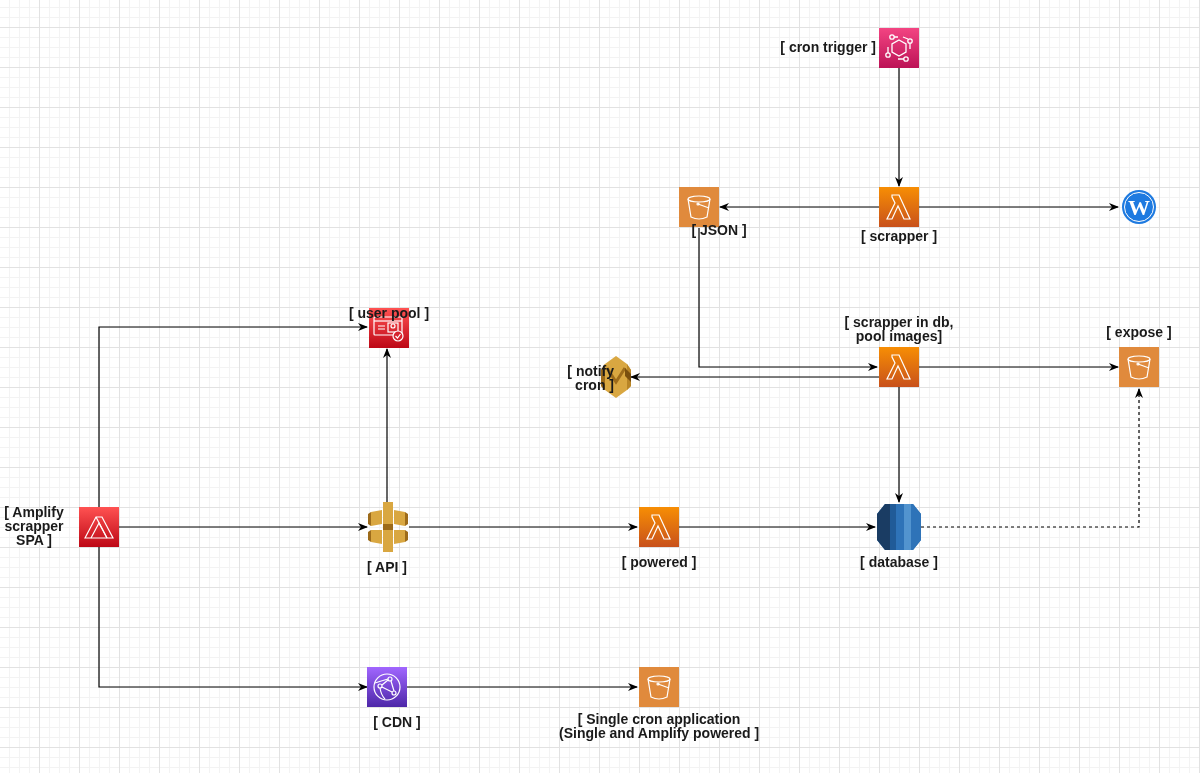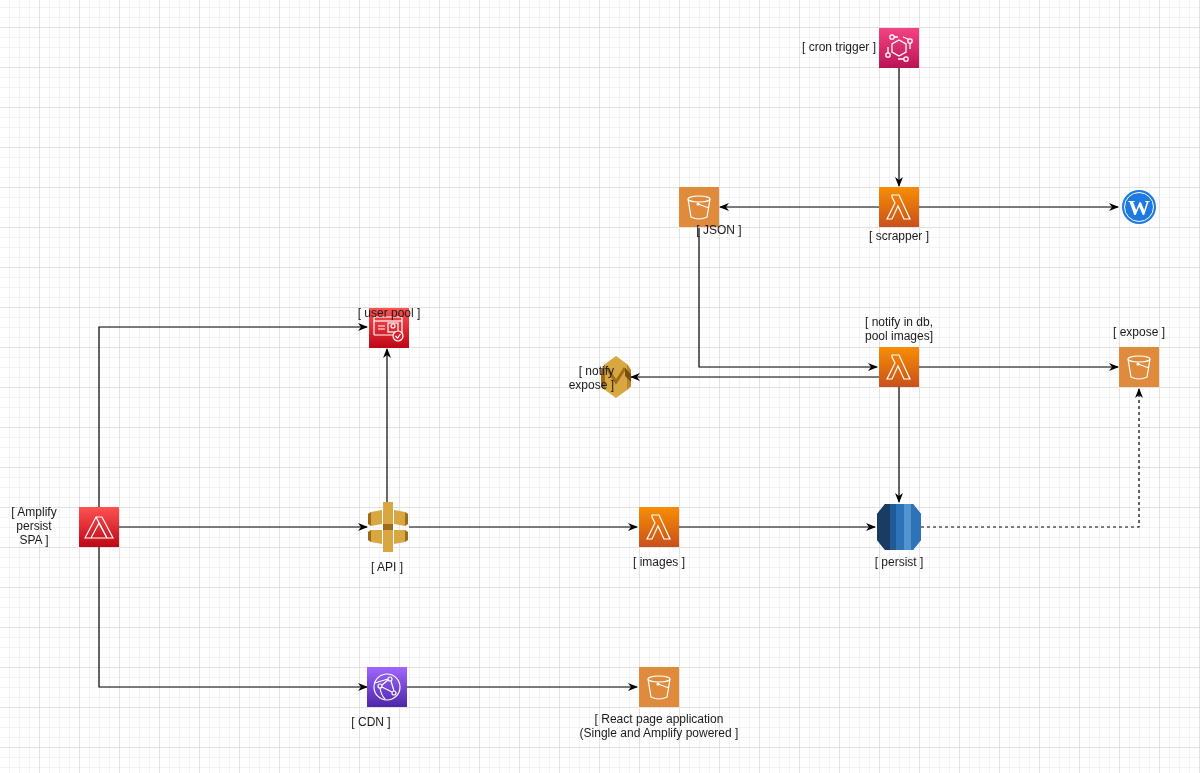--- a/index.html
+++ b/index.html
@@ -12,22 +12,22 @@
       linear-gradient(to right, #f3f3f3 1px, transparent 1px),
       linear-gradient(to bottom, #f3f3f3 1px, transparent 1px);
     background-size: 40px 40px, 40px 40px, 10px 10px, 10px 10px;
     background-position: -1px 27px, -1px 27px, -1px 7px, -1px 7px;
     font-family: "Liberation Sans", sans-serif;
   }
   #edges { position: absolute; left: 0; top: 0; }
   .node { position: absolute; width: 40px; height: 40px; }
   .node svg { display: block; }
   .label {
-    position: absolute; font-size: 12px; color: #1a1a1a; text-align: center;
-    line-height: 14px; white-space: nowrap;
+    position: absolute; font-size: 14px; color: #1a1a1a; text-align: center;
+    line-height: 14px; white-space: nowrap; font-weight: bold;
   }
   .label.right { text-align: right; }
 </style>
 </head>
 <body>
 
 <svg id="edges" width="1200" height="773">
   <defs>
     <marker id="arr" markerWidth="10" markerHeight="10" refX="9" refY="5" orient="auto" markerUnits="userSpaceOnUse">
       <path d="M0,1 L10,5 L0,9 L3,5 Z" fill="#000"></path>
@@ -108,36 +108,36 @@
   </svg>
 </div>
 
 <div class="node" style="left:879px;top:347px;">
   <svg width="40" height="40">
     <rect width="40" height="40" fill="url(#gOrange)"></rect>
     <path d="M13,8 L20,8 L31,32 L25,32 L19,19 L13,32 L8,32 L16,16 L13,10 Z" fill="none" stroke="#fff" stroke-width="1.2"></path>
   </svg>
 </div>
 <div class="label" style="left:839px;top:315px;width:120px;">
-  <div>[ notify in db,</div>
+  <div>[ scrapper in db,</div>
   <div>pool images]</div>
 </div>
 
 <div class="node" style="left:599px;top:356px;width:34px;height:42px;">
   <svg width="34" height="42">
     <polygon points="6,8 17,0 28,8 32,14 32,30 28,34 17,42 6,34 2,30 2,14" fill="#d9a741"></polygon>
     <polygon points="2,14 6,8 6,34 2,30" fill="#9d6b1a"></polygon>
     <polygon points="28,8 32,14 32,30 28,34" fill="#b88527"></polygon>
     <path d="M8,12 L17,26 L26,12" stroke="#9d6b1a" stroke-width="3" fill="none"></path>
     <polygon points="26,12 32,18 32,26 26,20" fill="#7a4f0e"></polygon>
   </svg>
 </div>
 <div class="label right" style="left:556px;top:364px;width:58px;">
   <div>[ notify</div>
-  <div>expose ]</div>
+  <div>cron ]</div>
 </div>
 
 <div class="node" style="left:1119px;top:347px;">
   <svg width="40" height="40">
     <rect width="40" height="40" fill="#e08a3c"></rect>
     <g stroke="#fff" stroke-width="1.2" fill="none">
       <ellipse cx="20" cy="12" rx="11" ry="3"></ellipse>
       <path d="M9,12 L12,30 Q20,34 28,30 L31,12"></path>
       <path d="M19,17 L30,21"></path>
         <circle cx="19" cy="17" r="1"></circle>
@@ -173,21 +173,21 @@
     <rect width="40" height="40" fill="url(#gRed)"></rect>
     <g stroke="#fff" stroke-width="1.2" fill="none">
       <path d="M6,31 L17,10 L23,10 L34,31 Z"></path>
       <path d="M12,31 L20,16 L28,31"></path>
       <path d="M17,10 L28,31"></path>
     </g>
   </svg>
 </div>
 <div class="label" style="left:2px;top:505px;width:64px;">
   <div>[ Amplify</div>
-  <div>persist</div>
+  <div>scrapper</div>
   <div>SPA ]</div>
 </div>
 
 <div class="node" style="left:367px;top:502px;width:42px;height:50px;">
   <svg width="42" height="50">
     <g fill="#d9a741">
       <rect x="16" y="0" width="10" height="50"></rect>
       <polygon points="4,10 15,8 15,22 4,24"></polygon>
       <polygon points="27,8 38,10 38,24 27,22"></polygon>
       <polygon points="4,28 15,28 15,42 4,40"></polygon>
@@ -203,32 +203,32 @@
   </svg>
 </div>
 <div class="label" style="left:337px;top:560px;width:100px;">[ API ]</div>
 
 <div class="node" style="left:639px;top:507px;">
   <svg width="40" height="40">
     <rect width="40" height="40" fill="url(#gOrange)"></rect>
     <path d="M13,8 L20,8 L31,32 L25,32 L19,19 L13,32 L8,32 L16,16 L13,10 Z" fill="none" stroke="#fff" stroke-width="1.2"></path>
   </svg>
 </div>
-<div class="label" style="left:609px;top:555px;width:100px;">[ images ]</div>
+<div class="label" style="left:609px;top:555px;width:100px;">[ powered ]</div>
 
 <div class="node" style="left:877px;top:502px;width:44px;height:50px;">
   <svg width="44" height="50">
     <polygon points="8,2 36,2 44,12 44,38 36,48 8,48 0,38 0,12" fill="#2e73b8"></polygon>
     <polygon points="8,2 13,2 13,48 8,48 0,38 0,12" fill="#1a3c63"></polygon>
     <rect x="13" y="2" width="6" height="46" fill="#205b98"></rect>
     <rect x="27" y="2" width="7" height="46" fill="#5294cf"></rect>
     <polygon points="34,2 36,2 44,12 44,38 36,48 34,48" fill="#2e73b8"></polygon>
   </svg>
 </div>
-<div class="label" style="left:849px;top:555px;width:100px;">[ persist ]</div>
+<div class="label" style="left:849px;top:555px;width:100px;">[ database ]</div>
 
 <div class="node" style="left:367px;top:667px;">
   <svg width="40" height="40">
     <defs>
         <linearGradient id="gPurple" x1="0" y1="1" x2="0" y2="0">
           <stop offset="0" stop-color="#4d27a8"></stop>
           <stop offset="1" stop-color="#a166ff"></stop>
         </linearGradient>
       </defs>
     <rect width="40" height="40" fill="url(#gPurple)"></rect>
@@ -236,29 +236,29 @@
       <circle cx="20" cy="20" r="13"></circle>
       <circle cx="23" cy="12" r="2"></circle>
         <circle cx="13" cy="19" r="2"></circle>
         <circle cx="27" cy="26" r="2"></circle>
       <path d="M21,13 L15,18 M24,14 L27,24 M15,20 L25,25"></path>
       <path d="M8,16 Q14,14 21,12"></path>
         <path d="M13,21 Q14,28 18,32"></path>
     </g>
   </svg>
 </div>
-<div class="label" style="left:321px;top:715px;width:100px;">[ CDN ]</div>
+<div class="label" style="left:347px;top:715px;width:100px;">[ CDN ]</div>
 
 <div class="node" style="left:639px;top:667px;">
   <svg width="40" height="40">
     <rect width="40" height="40" fill="#e08a3c"></rect>
     <g stroke="#fff" stroke-width="1.2" fill="none">
       <ellipse cx="20" cy="12" rx="11" ry="3"></ellipse>
       <path d="M9,12 L12,30 Q20,34 28,30 L31,12"></path>
       <path d="M19,17 L30,21"></path>
         <circle cx="19" cy="17" r="1"></circle>
     </g>
   </svg>
 </div>
 <div class="label" style="left:559px;top:712px;width:200px;">
-  <div>[ React page application</div>
+  <div>[ Single cron application</div>
   <div>(Single and Amplify powered ]</div>
 </div>
 
 </body></html>

